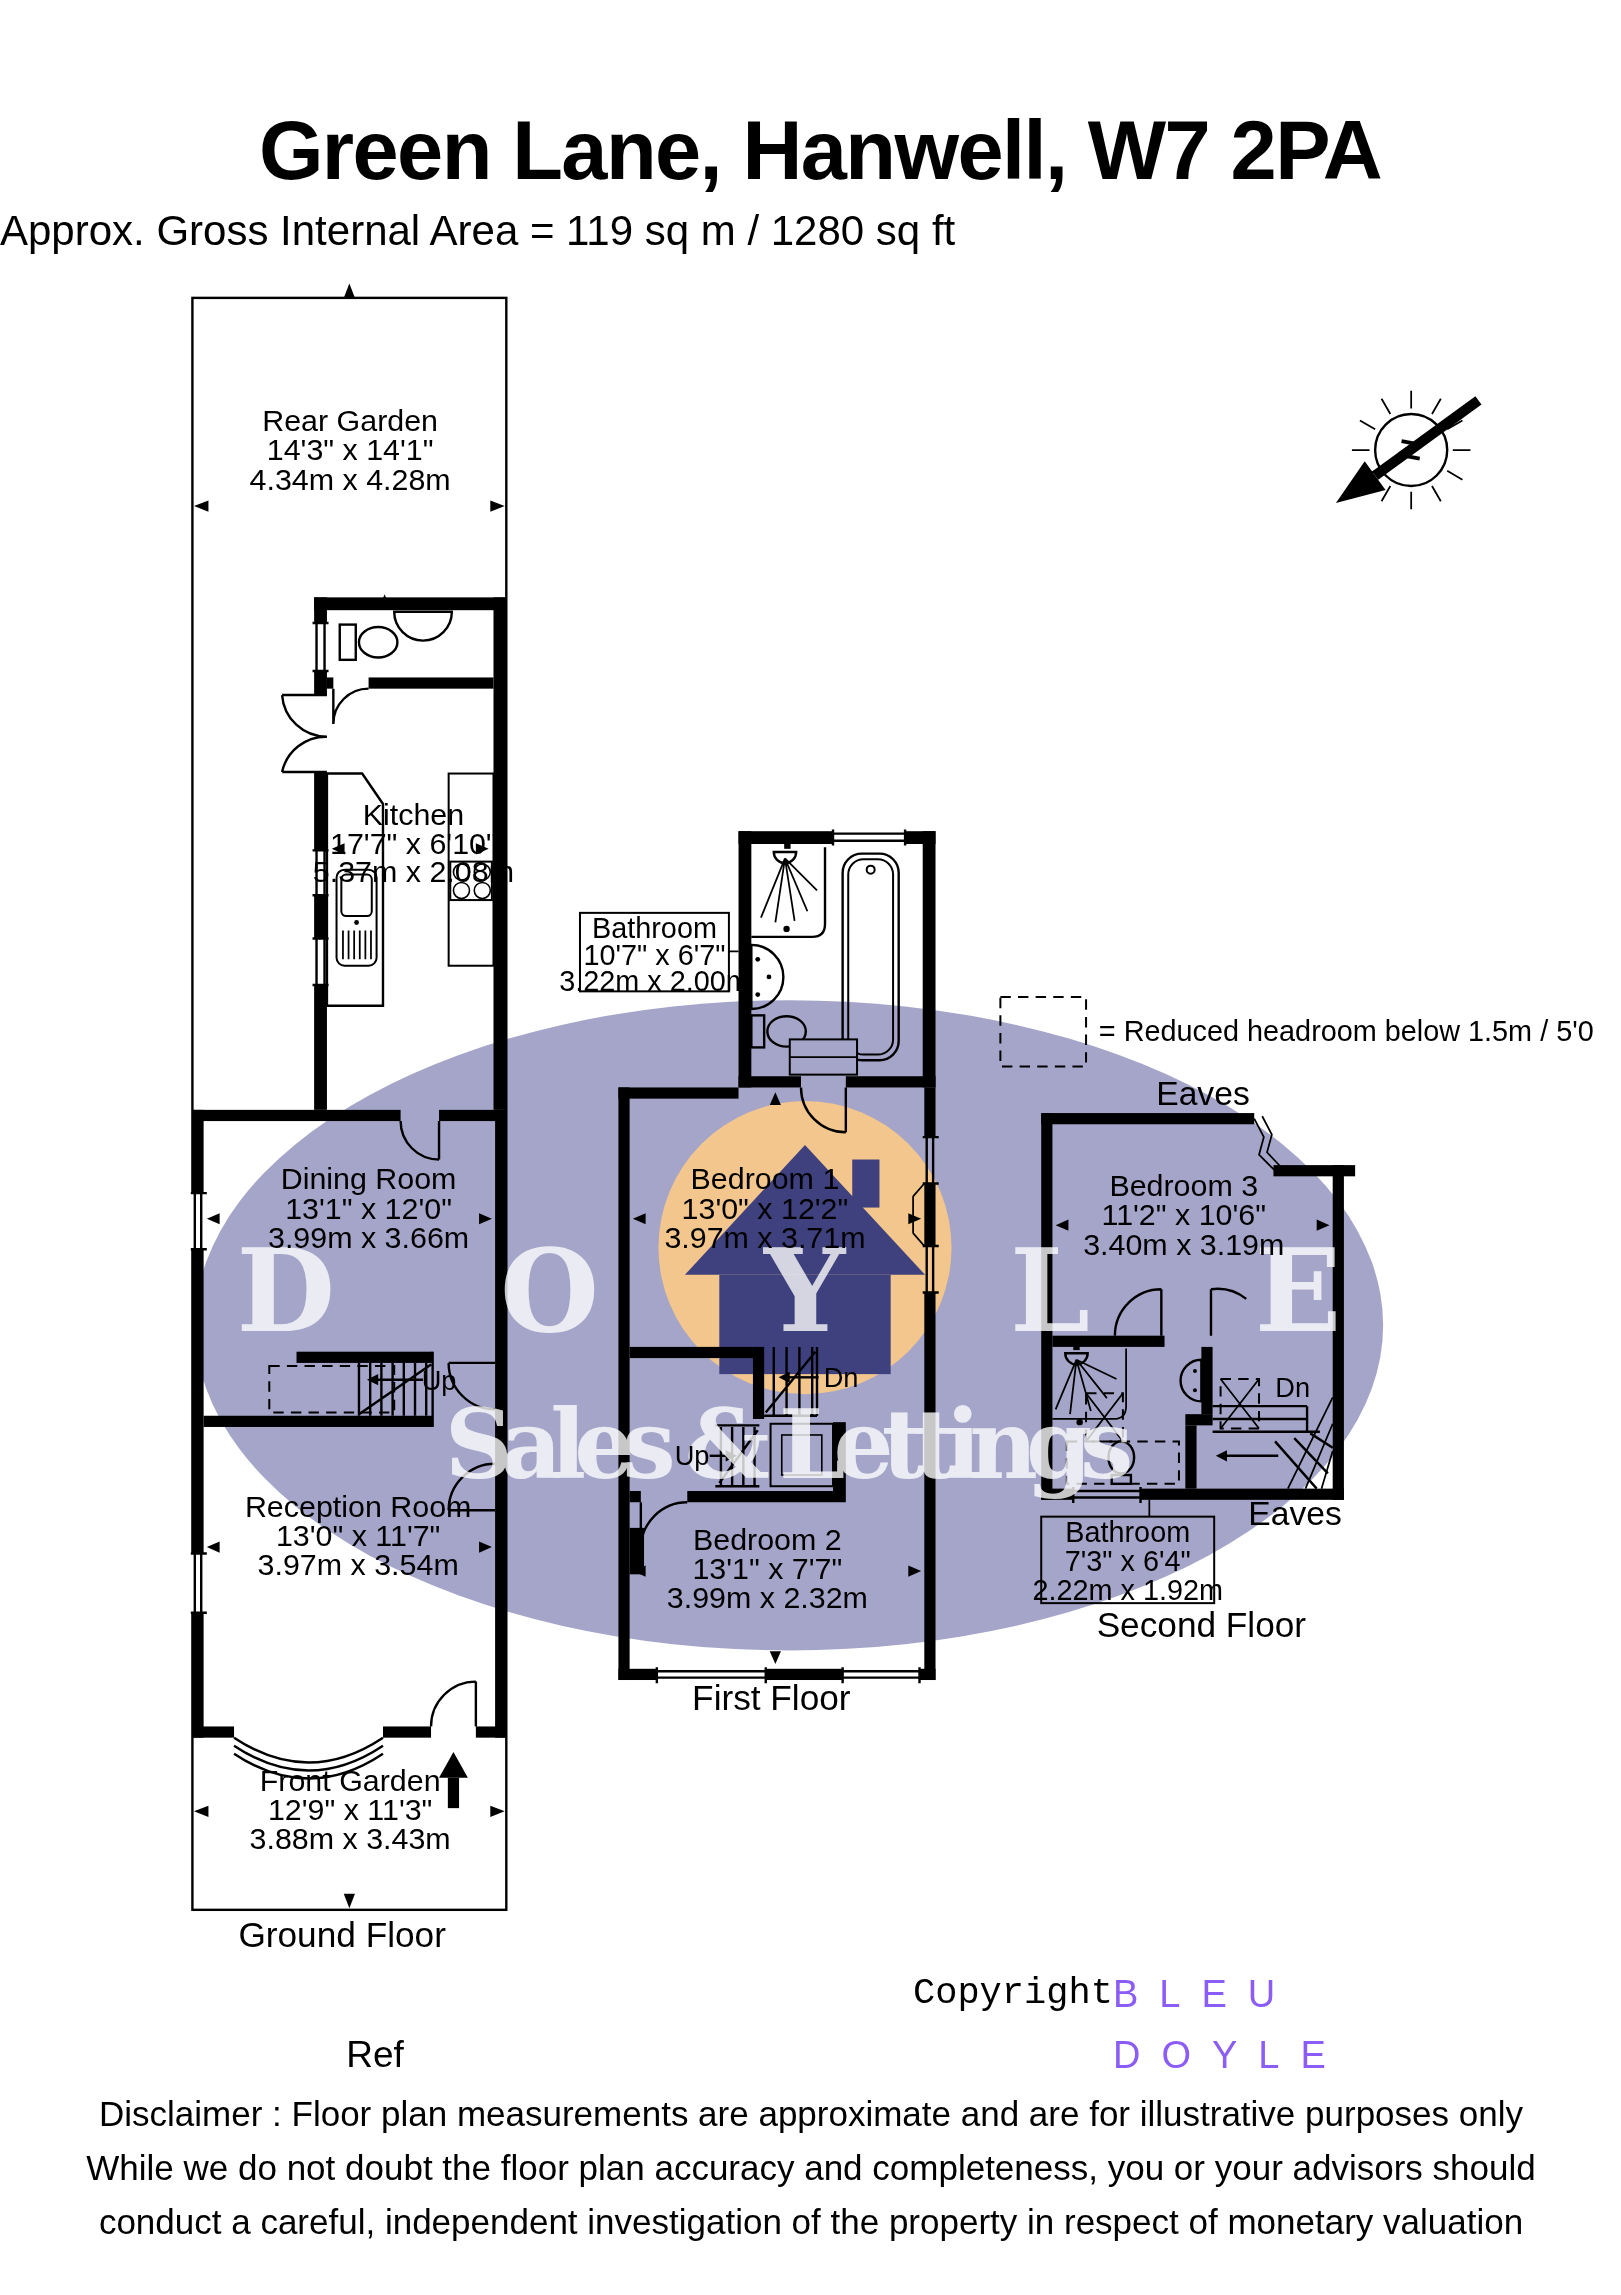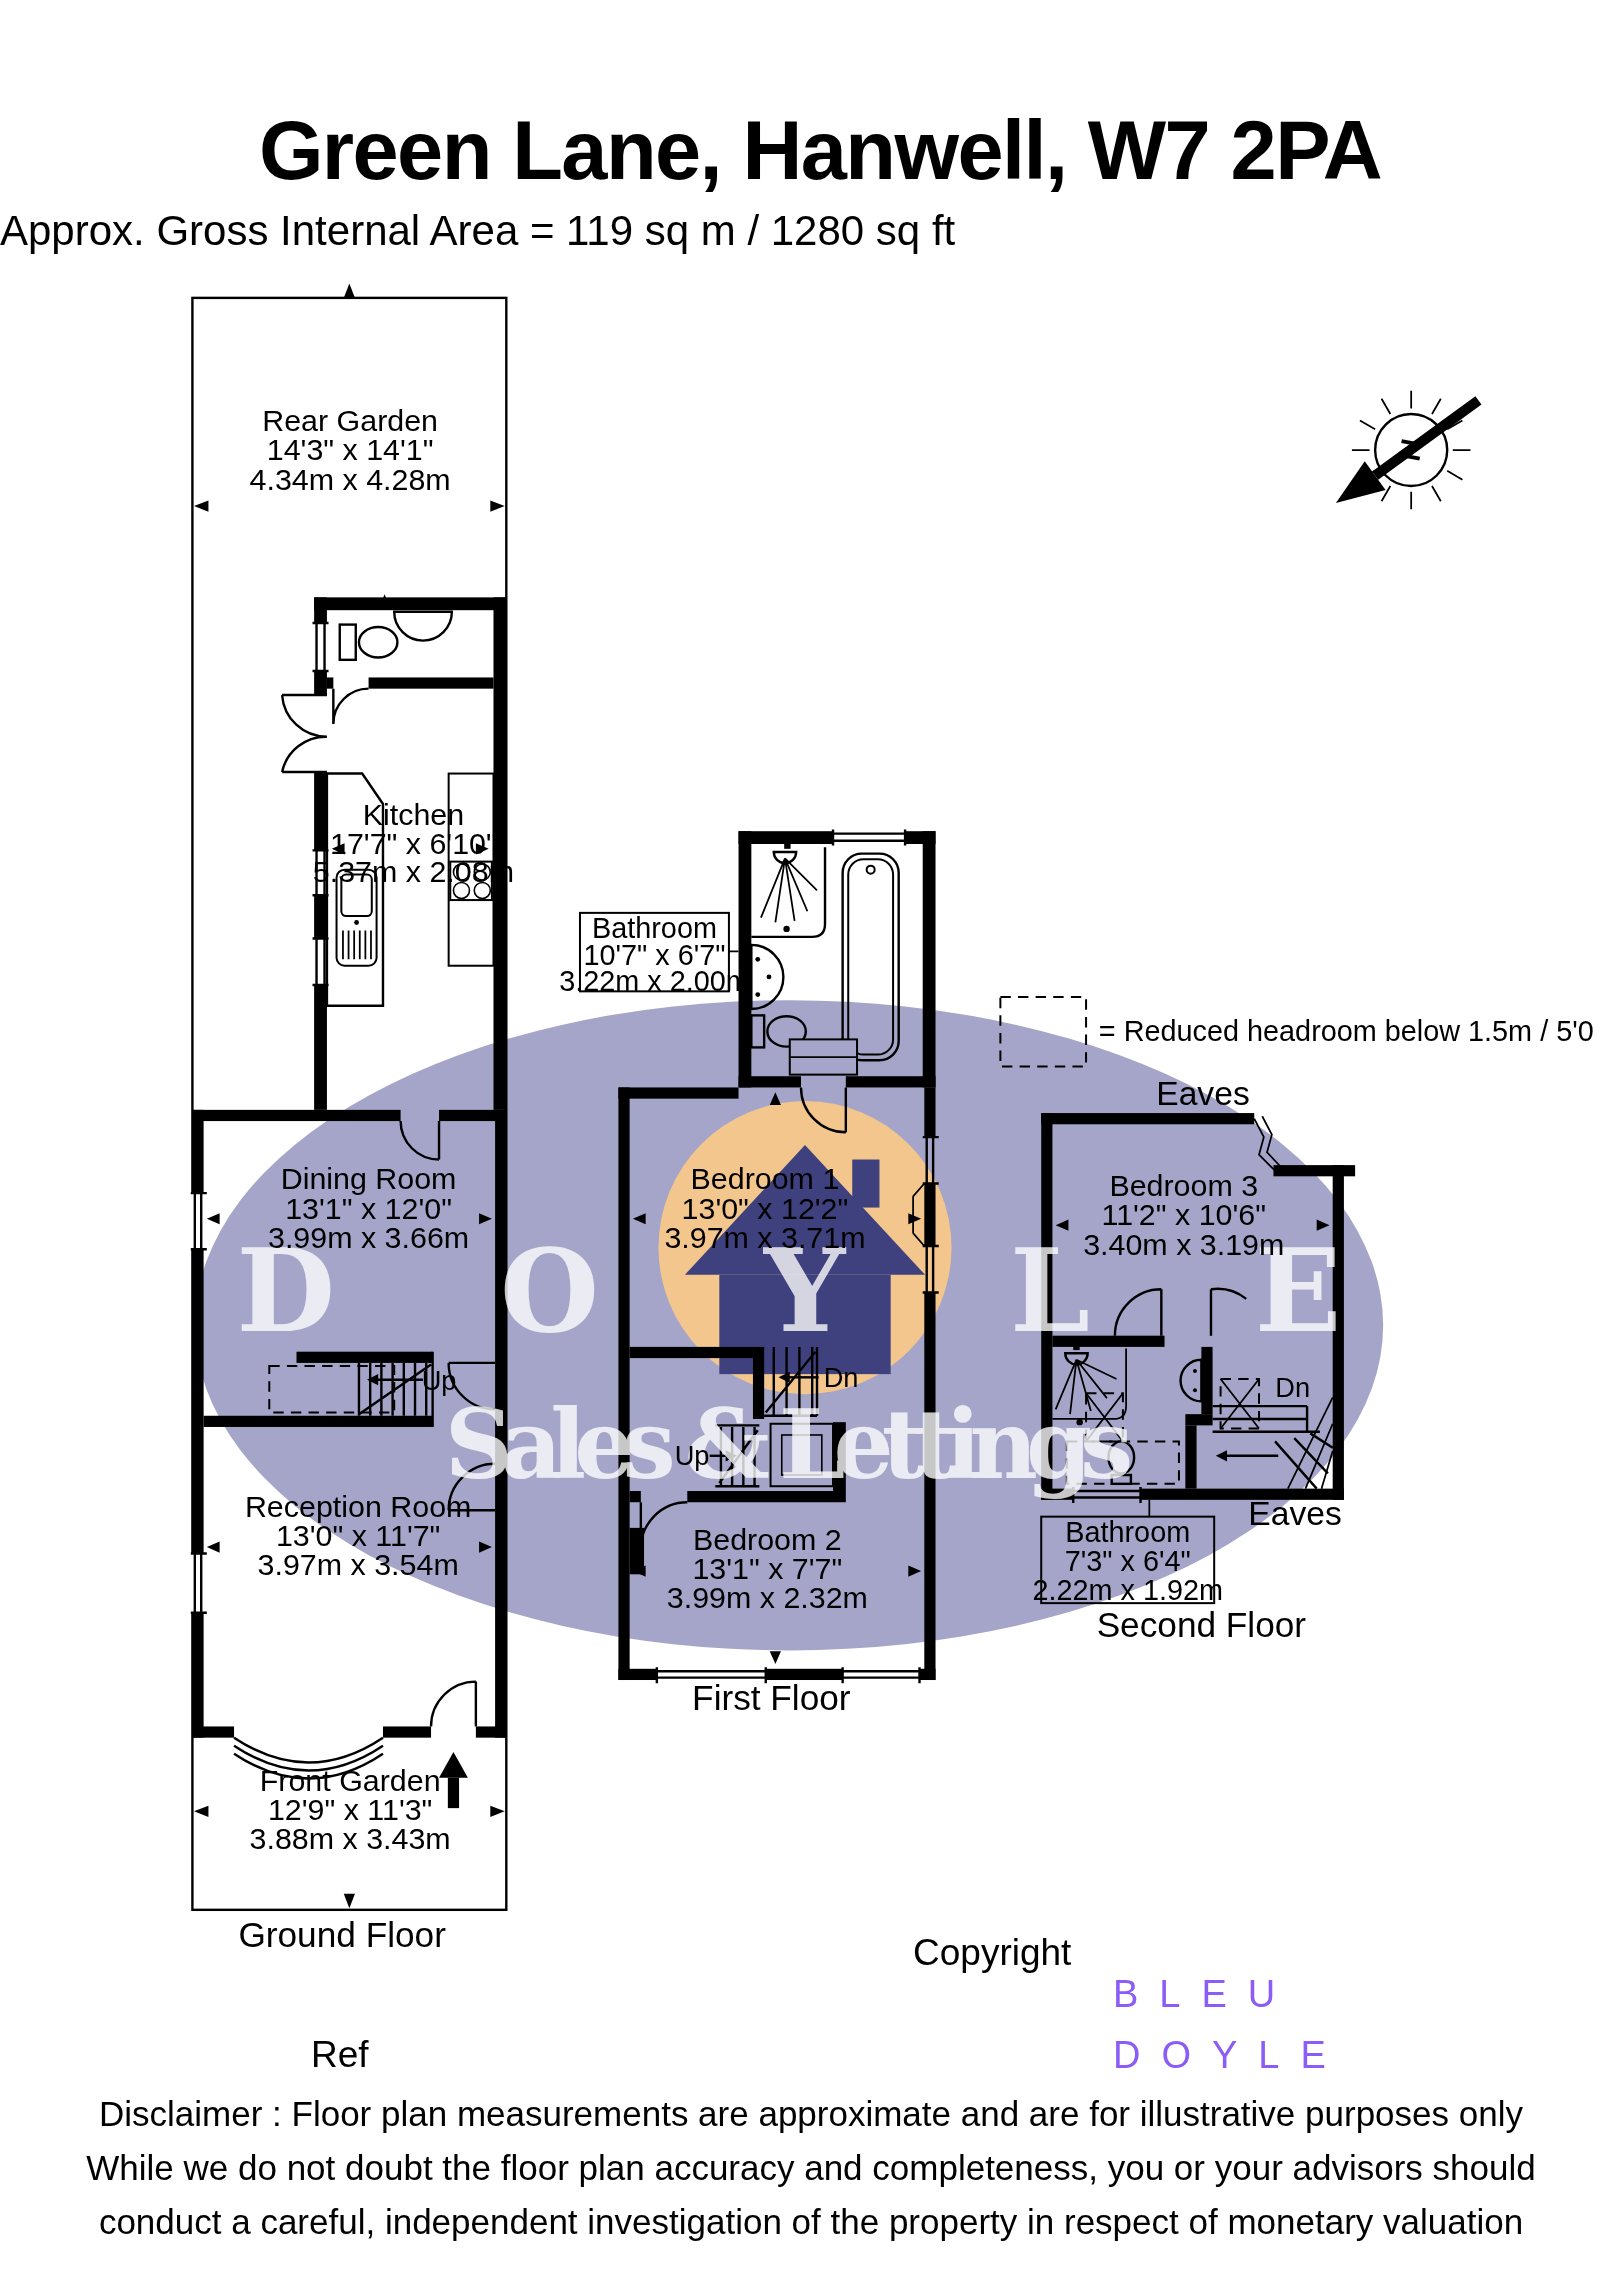--- a/index.html
+++ b/index.html
@@ -15,22 +15,22 @@
   .fixthin{fill:#fff;stroke:#000;stroke-width:2.5;}
   .dash{fill:none;stroke:#000;stroke-width:2.5;stroke-dasharray:13 9;}
   text.lbl{font-family:"Liberation Sans",sans-serif;font-size:38px;fill:#000;text-anchor:middle;}
   text.sm{font-size:34px;}
   text.box{font-size:36px;}
   text.flr{font-size:44px;}
   text.eav{font-size:42px;}
   text.leg{font-size:36px;text-anchor:start;}
   text.wm{font-family:"DejaVu Serif","Liberation Serif",serif;font-weight:bold;fill:#fff;
           opacity:.78;text-anchor:middle;}
-  .ref{position:absolute;left:311px;top:2034px;width:128px;text-align:left;font-size:37px;}
-  .copyright{position:absolute;left:913px;top:1932px;width:192px;text-align:left;font-size:37px;}
+  .ref{position:absolute;left:311px;top:2034px;width:128px;text-align:center;font-size:37px;}
+  .copyright{position:absolute;left:913px;top:1972px;width:192px;text-align:left;font-size:37px;font-family:Liberation Mono, monospace;}
   .logo{position:absolute;left:1113px;top:1964px;font-weight:normal;font-size:38px;
         line-height:61px;letter-spacing:21px;color:#8b5cf6;white-space:nowrap;}
   .disclaimer{position:absolute;top:2087px;left:0;width:100%;text-align:center;
               font-size:35px;line-height:54px;}
 </style>
 </head>
 <body>
 
 <div class="page">
 

